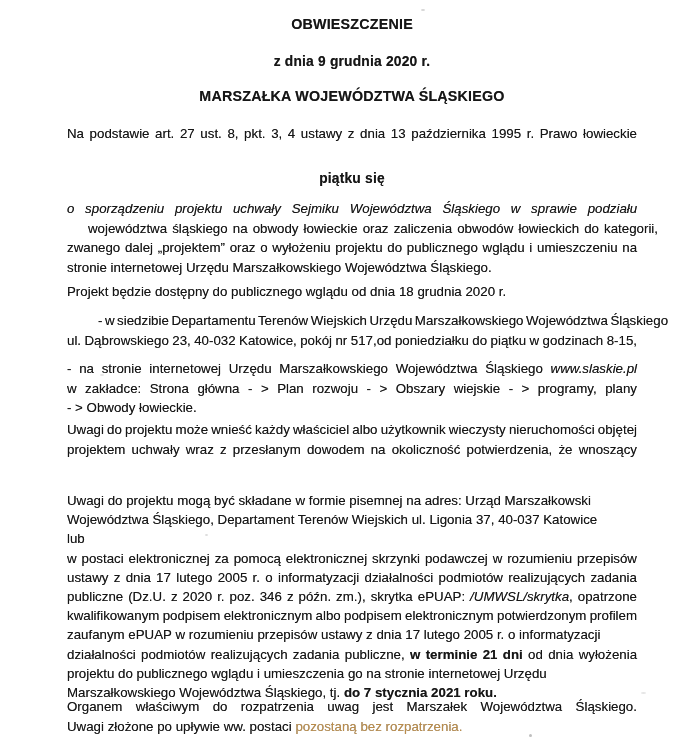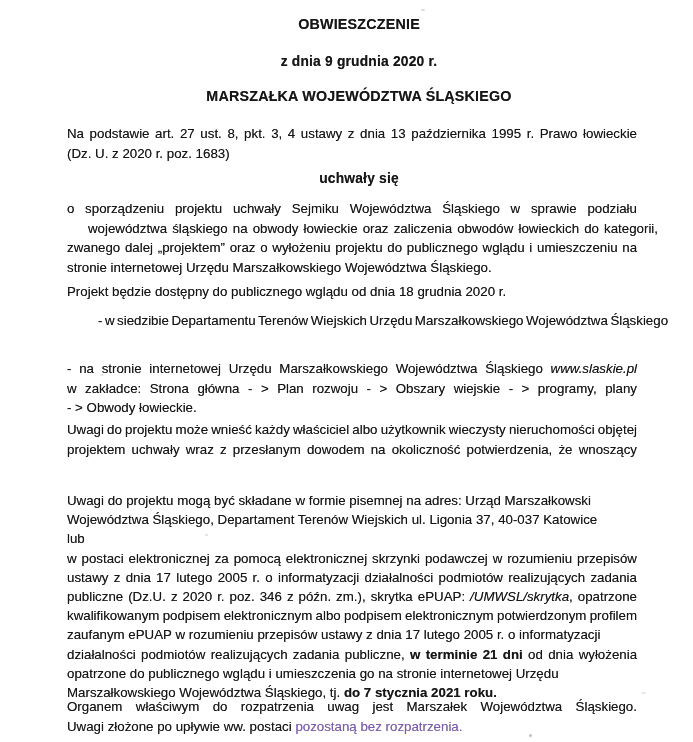--- a/index.html
+++ b/index.html
@@ -7,71 +7,71 @@
     position:relative;
     width:693px;height:742px;
     background:#ffffff;
     overflow:hidden;
     font-family:"Liberation Sans", sans-serif;
     color:#161616;
     text-shadow:0 0 .35px rgba(0,0,0,.55);
   }
   .col{position:absolute;left:67px;top:0;width:570px;height:742px;}
   .h{
-    position:absolute;left:7px;width:570px;
+    position:absolute;left:0;width:570px;
     text-align:center;font-weight:bold;
     font-size:13.8px;line-height:15px;
     letter-spacing:.2px;
     white-space:nowrap;
   }
   .h.big{font-size:14.3px;}
   .blk{position:absolute;left:0;width:570px;}
   .tline{
     display:table;
     white-space:nowrap;
     font-size:13.3px;
     line-height:19.5px;
     max-width:none;
   }
   .blk.tight .tline{line-height:19.2px;text-align:right;}
   .it{font-style:italic;}
   .bd{font-weight:bold;}
-  .faded{color:#4c1d95;opacity:.72;filter:blur(.25px);}
+  .faded{color:#a16207;opacity:.72;filter:blur(.25px);}
   .speck{position:absolute;background:#8a8a8a;border-radius:50%;}
 </style>
 </head>
 <body>
 
 <div class="page">
   <div class="col">
 
     <div class="h big" style="top:17px">OBWIESZCZENIE</div>
     <div class="h" style="top:54px">z dnia 9 grudnia 2020 r.</div>
     <div class="h big" style="top:89px">MARSZAŁKA WOJEWÓDZTWA ŚLĄSKIEGO</div>
 
     <div class="blk" style="top:124px">
       <div class="tline stretch" style="word-spacing: 1.92px;">Na podstawie art. 27 ust. 8, pkt. 3, 4 ustawy z dnia 13 października 1995 r. Prawo łowieckie</div>
-      <div class="tline">(Dz. U. z 2020 r. poz. 1683)</div>
     </div>
 
-    <div class="h" style="top:171px">uchwały się</div>
+    <div class="h" style="top:171px">piątku się</div>
 
     <div class="blk" style="top:199px">
-      <div class="tline stretch" style="word-spacing: 7.02px;">o sporządzeniu projektu uchwały Sejmiku Województwa Śląskiego w sprawie podziału</div>
+      <div class="tline stretch" style="word-spacing: 7.02px; font-style: italic;">o sporządzeniu projektu uchwały Sejmiku Województwa Śląskiego w sprawie podziału</div>
       <div class="tline stretch" style="word-spacing: 1.42px; margin-left: 21px;">województwa śląskiego na obwody łowieckie oraz zaliczenia obwodów łowieckich do kategorii,</div>
       <div class="tline stretch" style="word-spacing: 1px;">zwanego dalej „projektem” oraz o wyłożeniu projektu do publicznego wglądu i umieszczeniu na</div>
       <div class="tline">stronie internetowej Urzędu Marszałkowskiego Województwa Śląskiego.</div>
     </div>
 
     <div class="blk" style="top:282px">
       <div class="tline">Projekt będzie dostępny do publicznego wglądu od dnia 18 grudnia 2020 r.</div>
     </div>
 
     <div class="blk" style="top:311px">
       <div class="tline stretch" style="word-spacing: -1.15px; margin-left: 31px;">- w siedzibie Departamentu Terenów Wiejskich Urzędu Marszałkowskiego Województwa Śląskiego</div>
+      <div class="tline" style="word-spacing: -0.22px;">ul. Dąbrowskiego 23, 40-032 Katowice, pokój nr 517,od poniedziałku do piątku w godzinach 8-15,</div>
     </div>
 
     <div class="blk" style="top:359px">
       <div class="tline stretch" style="word-spacing: 4.03px;">
           <span>- na stronie internetowej Urzędu Marszałkowskiego Województwa Śląskiego </span>
           <span class="it">www.slaskie.pl</span>
         </div>
       <div class="tline stretch" style="word-spacing: 4.78px;">w zakładce: Strona główna - &gt; Plan rozwoju - &gt; Obszary wiejskie - &gt; programy, plany</div>
       <div class="tline">- &gt; Obwody łowieckie.</div>
     </div>
@@ -92,21 +92,21 @@
           <span class="it">/UMWSL/skrytka</span>
           <span>, opatrzone</span>
         </div>
       <div class="tline stretch" style="word-spacing: -0.39px;">kwalifikowanym podpisem elektronicznym albo podpisem elektronicznym potwierdzonym profilem</div>
       <div class="tline">zaufanym ePUAP w rozumieniu przepisów ustawy z dnia 17 lutego 2005 r. o informatyzacji</div>
       <div class="tline stretch" style="word-spacing: 1.63px;">
           <span>działalności podmiotów realizujących zadania publiczne, </span>
           <span class="bd">w terminie 21 dni</span>
           <span> od dnia wyłożenia</span>
         </div>
-      <div class="tline">opatrzone do publicznego wglądu i umieszczenia go na stronie internetowej Urzędu</div>
+      <div class="tline">projektu do publicznego wglądu i umieszczenia go na stronie internetowej Urzędu</div>
       <div class="tline">
           <span>Marszałkowskiego Województwa Śląskiego, tj. </span>
           <span class="bd">do 7 stycznia 2021 roku.</span>
         </div>
     </div>
 
     <div class="blk" style="top:697px">
       <div class="tline stretch" style="word-spacing: 9.66px;">Organem właściwym do rozpatrzenia uwag jest Marszałek Województwa Śląskiego.</div>
       <div class="tline">
           <span>Uwagi złożone po upływie ww. postaci </span>

